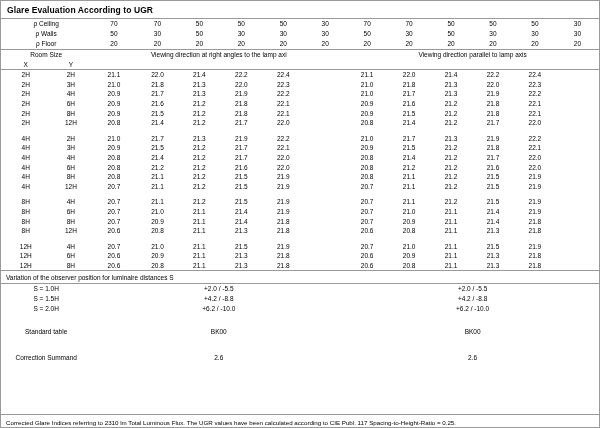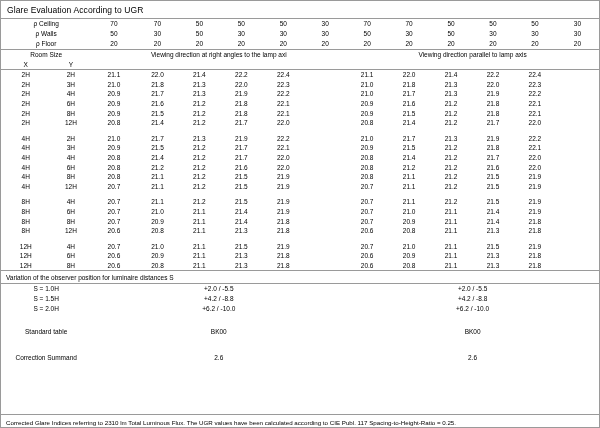--- a/index.html
+++ b/index.html
@@ -18,21 +18,21 @@
   .sheet {
     position: relative;
     width: 600px;
     height: 428px;
     box-sizing: border-box;
     border: 1px solid #9a9a9a;
     background: #ffffff;
   }
   .title {
     font-size: 8.5px;
-    font-weight: normal;
+    font-weight: bold;
     padding: 4px 0 3px 6px;
     letter-spacing: 0.1px;
   }
   .rule {
     border-top: 1px solid #9a9a9a;
     height: 0;
   }
   table.grid {
     border-collapse: collapse;
     width: 100%;

